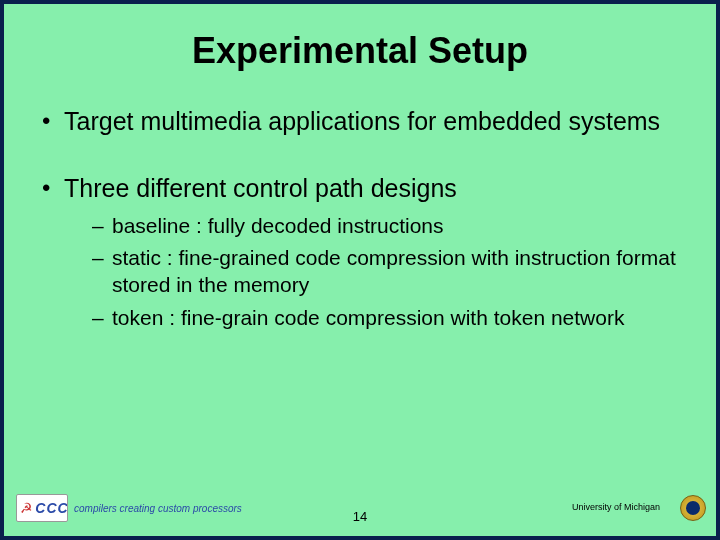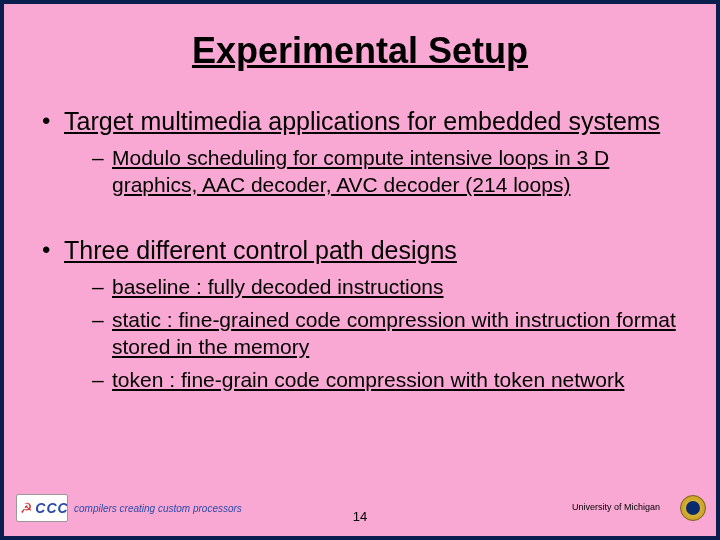--- a/index.html
+++ b/index.html
@@ -6,24 +6,23 @@
   html, body { width: 720px; height: 540px; }
   body {
     font-family: Arial, Helvetica, sans-serif;
     background: #fff;
     position: relative;
   }
   .slide {
     width: 720px;
     height: 540px;
     border: 4px solid #0a1f4d;
-    background: #f9a8d4;
+    background: #86efac;
     position: relative;
     padding: 18px 28px 70px 28px;
-    text-decoration: underline;
   }
   .title {
     text-align: center;
     font-size: 36px;
     font-weight: bold;
     color: #000;
     margin-top: 8px;
     margin-bottom: 34px;
   }
   ul.top {
@@ -155,23 +154,20 @@
 </head>
 <body>
 
 <div class="slide">
 
   <h1 class="title">Experimental Setup</h1>
 
   <ul class="top">
     <li>
       <span>Target multimedia applications for embedded systems</span>
-      <ul class="sub">
-        <li>Modulo scheduling for compute intensive loops in 3 D graphics, AAC decoder, AVC decoder (214 loops)</li>
-      </ul>
     </li>
   </ul>
 
   <div class="spacer"></div>
 
   <ul class="top">
     <li>
       <span>Three different control path designs</span>
       <ul class="sub">
         <li>baseline : fully decoded instructions</li>

